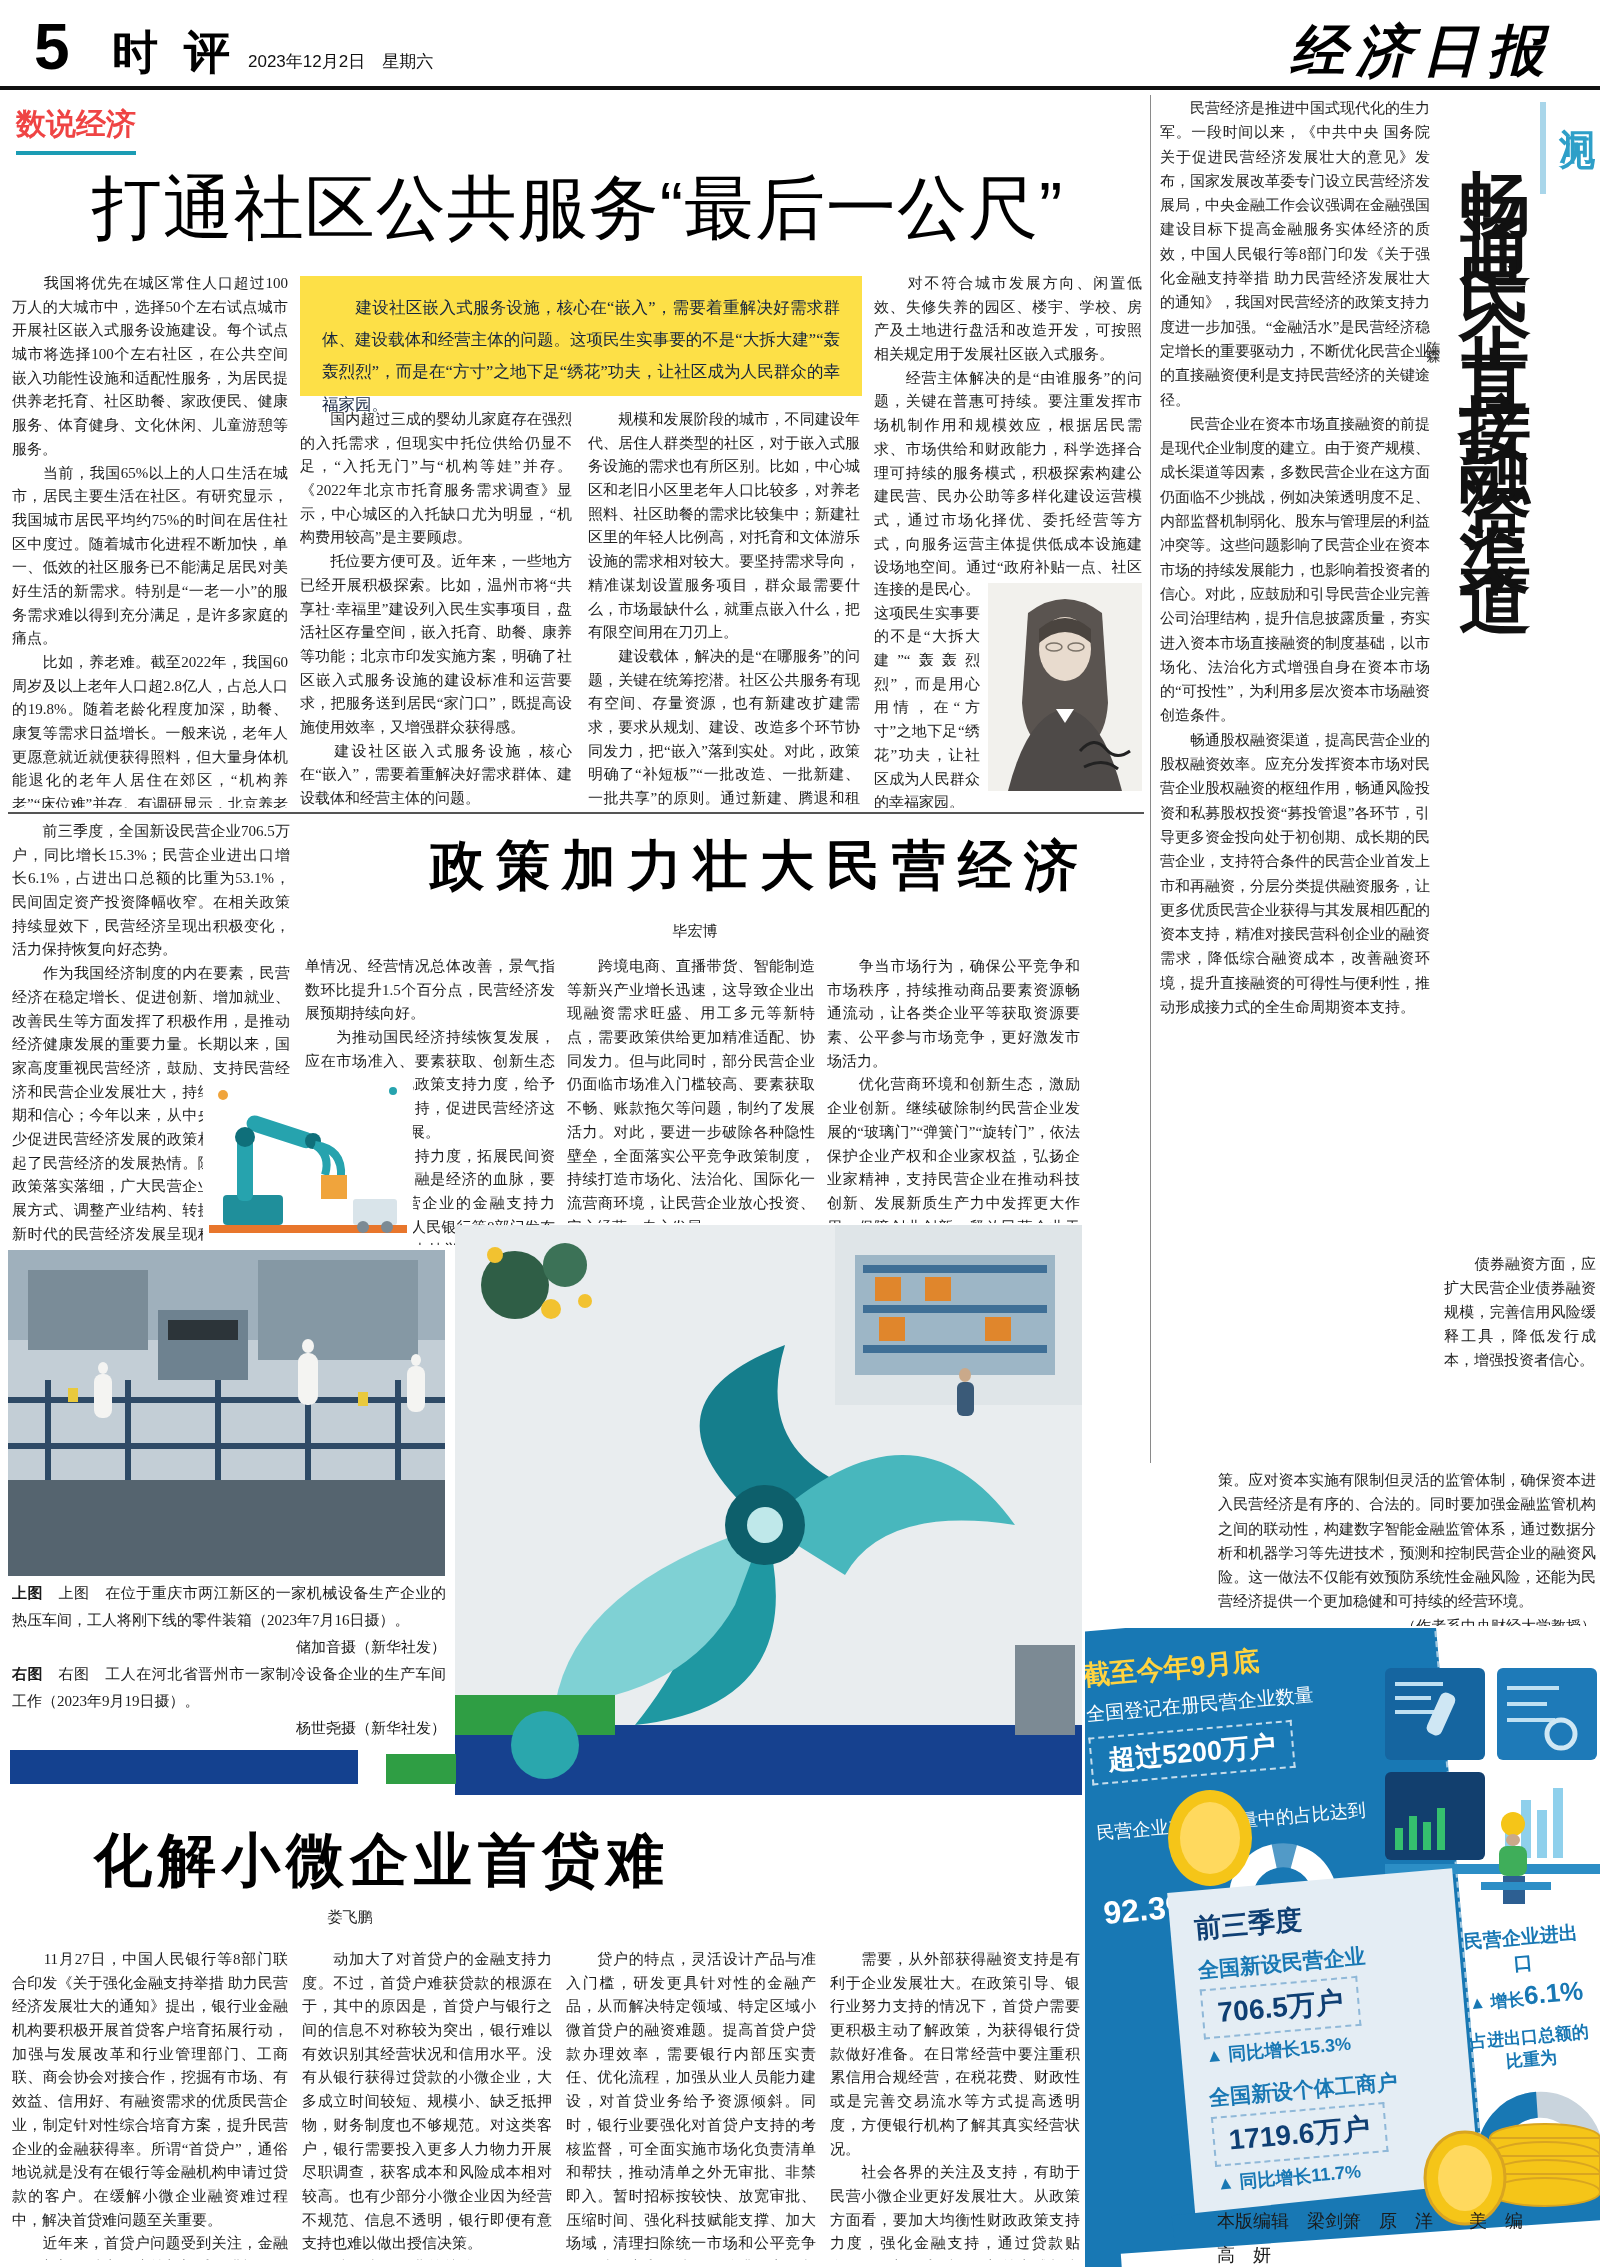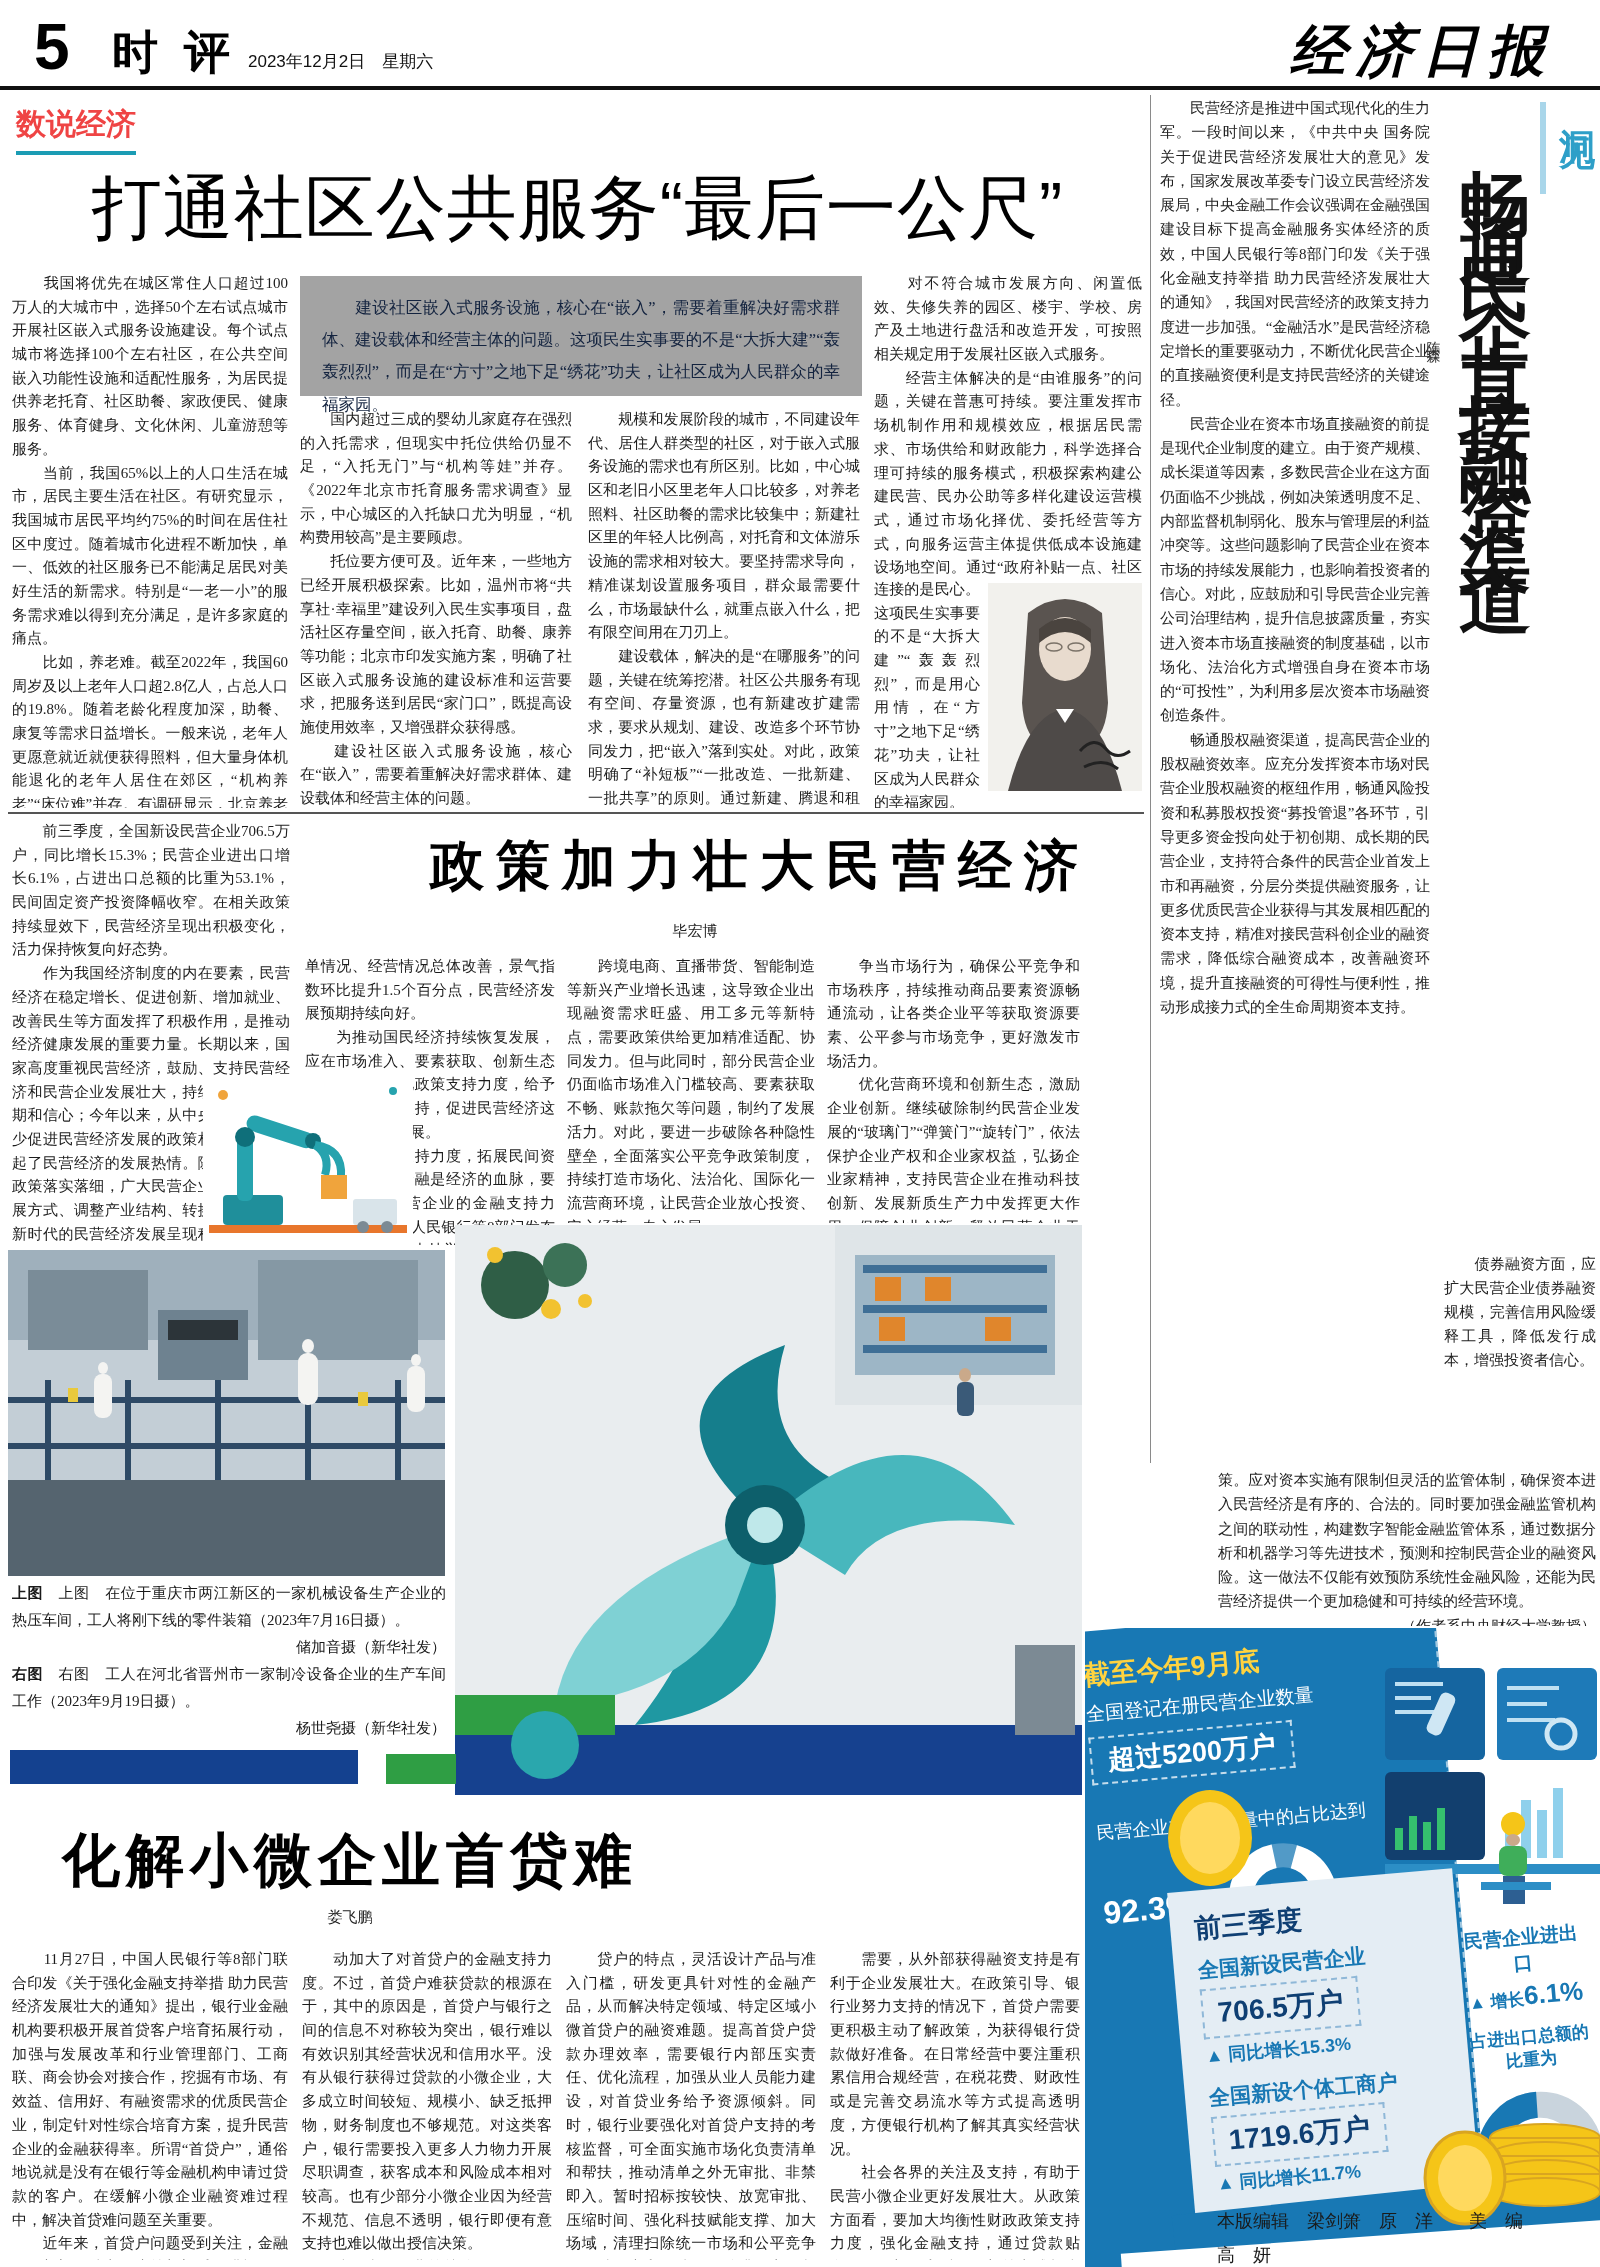--- a/index.html
+++ b/index.html
@@ -3,21 +3,21 @@
 <meta charset="utf-8">
 <style>
   html,body{margin:0;padding:0;background:#ffffff;}
   body{width:1600px;height:2267px;position:relative;font-family:"Liberation Serif",serif;color:#1a1a1a;overflow:hidden;}
   .abs{position:absolute;}
   .tcol{text-align:justify;white-space:pre-line;overflow:hidden;font-size:15px;line-height:1.58;color:#1c1c1c;}
   .kai{color:#222;}
   .rule{background:#111;}
   .sans{font-family:"Liberation Sans",sans-serif;}
   .teal{color:#ef4444;font-family:Liberation Serif, serif;}
-  .hl-box{background:#a3a3a3;color:#13233f;font-size:16.5px;line-height:1.95;padding:16px 22px;text-align:justify;white-space:pre-line;}
+  .hl-box{background:#fde047;color:#13233f;font-size:16.5px;line-height:1.95;padding:16px 22px;text-align:justify;white-space:pre-line;}
   .vert{writing-mode:vertical-rl;}
   .caption{font-size:15px;line-height:1.8;text-align:justify;}
   .caption b{font-weight:bold;}
   .cred{text-align:right;display:block;}
   .dashbox{display:inline-block;border:2px dashed rgba(255,255,255,.75);padding:4px 16px;margin:6px 0;}
   .dashbox2{display:inline-block;border:2px dashed #8fb8d8;padding:4px 14px;margin:5px 0;}
   .info-blue{background:#1878b4;transform:rotate(-5deg);color:#fff;}
   .info-light{background:#e4edf4;transform:rotate(-5deg);color:#0f3f73;}
   svg{display:block;}
 </style>
@@ -171,21 +171,21 @@
 
 <div class="abs caption" style="left:12px;top:1580px;width:434px;height:166px;overflow:hidden;">
   <span><b>上图</b>　<span>上图　在位于重庆市两江新区的一家机械设备生产企业的热压车间，工人将刚下线的零件装箱（2023年7月16日摄）。</span></span>
   <span class="cred">储加音摄（新华社发）</span>
   <span><b>右图</b>　<span>右图　工人在河北省晋州市一家制冷设备企业的生产车间工作（2023年9月19日摄）。</span></span>
   <span class="cred">杨世尧摄（新华社发）</span>
 </div>
 <div class="abs" style="left:10px;top:1750px;width:348px;height:34px;background:#14418f;"></div>
 <div class="abs" style="left:386px;top:1754px;width:70px;height:30px;background:#2f9e44;"></div>
 
-<div class="abs sans" style="left:30px;top:1822px;width:640px;text-align:center;font-size:58px;font-weight:800;letter-spacing:6px;color:#000;">化解小微企业首贷难</div>
+<div class="abs sans" style="left:30px;top:1822px;width:640px;text-align:right;font-size:58px;font-weight:800;letter-spacing:6px;color:#000;">化解小微企业首贷难</div>
 <div class="abs" style="left:30px;top:1908px;width:640px;text-align:center;font-size:15px;color:#222;">娄飞鹏</div>
 
 <div class="abs tcol" style="left:12px;top:1948px;width:276px;height:312px;">　　11月27日，中国人民银行等8部门联合印发《关于强化金融支持举措 助力民营经济发展壮大的通知》提出，银行业金融机构要积极开展首贷客户培育拓展行动，加强与发展改革和行业管理部门、工商联、商会协会对接合作，挖掘有市场、有效益、信用好、有融资需求的优质民营企业，制定针对性综合培育方案，提升民营企业的金融获得率。所谓“首贷户”，通俗地说就是没有在银行等金融机构申请过贷款的客户。在缓解小微企业融资难过程中，解决首贷难问题至关重要。
 　　近年来，首贷户问题受到关注，金融管理部门、地方政府等部门采取措施，引导银行机构加大对首贷户的支持，银行业也主</div>
 <div class="abs tcol" style="left:302px;top:1948px;width:250px;height:312px;">　　动加大了对首贷户的金融支持力度。不过，首贷户难获贷款的根源在于，其中的原因是，首贷户与银行之间的信息不对称较为突出，银行难以有效识别其经营状况和信用水平。没有从银行获得过贷款的小微企业，大多成立时间较短、规模小、缺乏抵押物，财务制度也不够规范。对这类客户，银行需要投入更多人力物力开展尽职调查，获客成本和风险成本相对较高。也有少部分小微企业因为经营不规范、信息不透明，银行即便有意支持也难以做出授信决策。
 　　破解小微企业首贷难，银行要更主动积极站位。作为金融服务的供给方，银行机构对金融产品和服务更加了解，要建立与首贷户风险特征相适应的审批机制，根据首贷</div>
 <div class="abs tcol" style="left:566px;top:1948px;width:250px;height:312px;">　　贷户的特点，灵活设计产品与准入门槛，研发更具针对性的金融产品，从而解决特定领域、特定区域小微首贷户的融资难题。提高首贷户贷款办理效率，需要银行内部压实责任、优化流程，加强从业人员能力建设，对首贷业务给予资源倾斜。同时，银行业要强化对首贷户支持的考核监督，可全面实施市场化负责清单和帮扶，推动清单之外无审批、非禁即入。暂时招标按较快、放宽审批、压缩时间、强化科技赋能支撑、加大场域，清理扫除统一市场和公平竞争的各种规定和做法，整治排除和限制民营企业参与竞争</div>
 <div class="abs tcol" style="left:830px;top:1948px;width:250px;height:312px;">　　需要，从外部获得融资支持是有利于企业发展壮大。在政策引导、银行业努力支持的情况下，首贷户需要更积极主动了解政策，为获得银行贷款做好准备。在日常经营中要注重积累信用合规经营，在税花费、财政性或是完善交易流水等方式提高透明度，方便银行机构了解其真实经营状况。
 　　社会各界的关注及支持，有助于民营小微企业更好发展壮大。从政策方面看，要加大均衡性财政政策支持力度，强化金融支持，通过贷款贴息、风险补偿和财政奖补等方式加大对首贷户的支持力度；加强社会信用体系建设，对首贷户信息进行归集共享，便于银行业支持。对确有资金需求的小微企业，可以通过政府性融资担保增信，推动银行业围绕特色产业集群提供针对性金融服务。从产业链供应链中发掘潜在首贷户，利用自身资源为其增信，在银行业提供融资服务时予以积极配合，共同化解小微企业首贷户的融资难题。</div>
 

